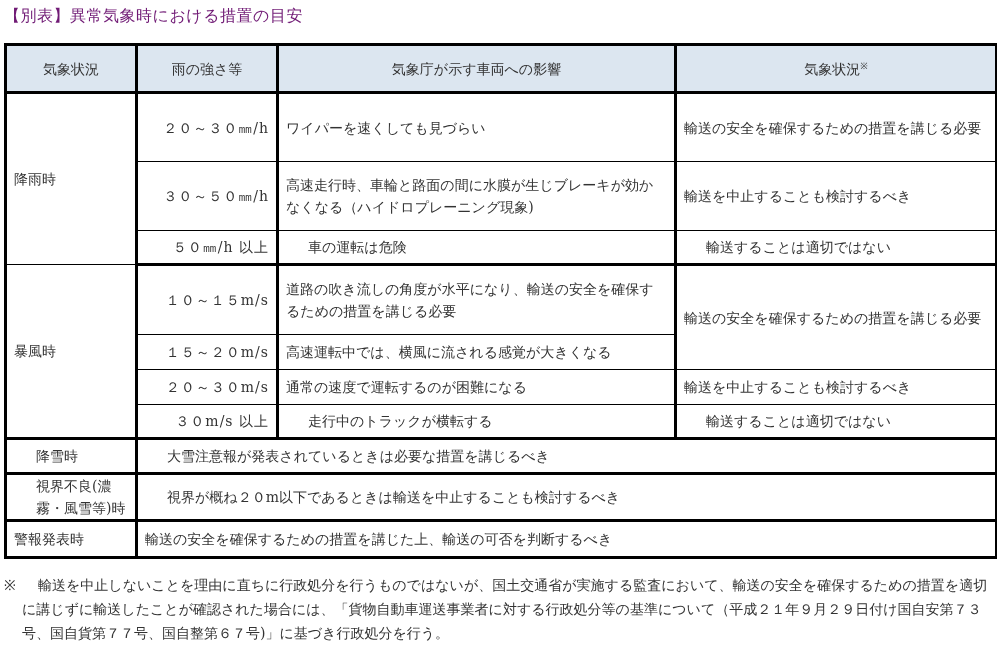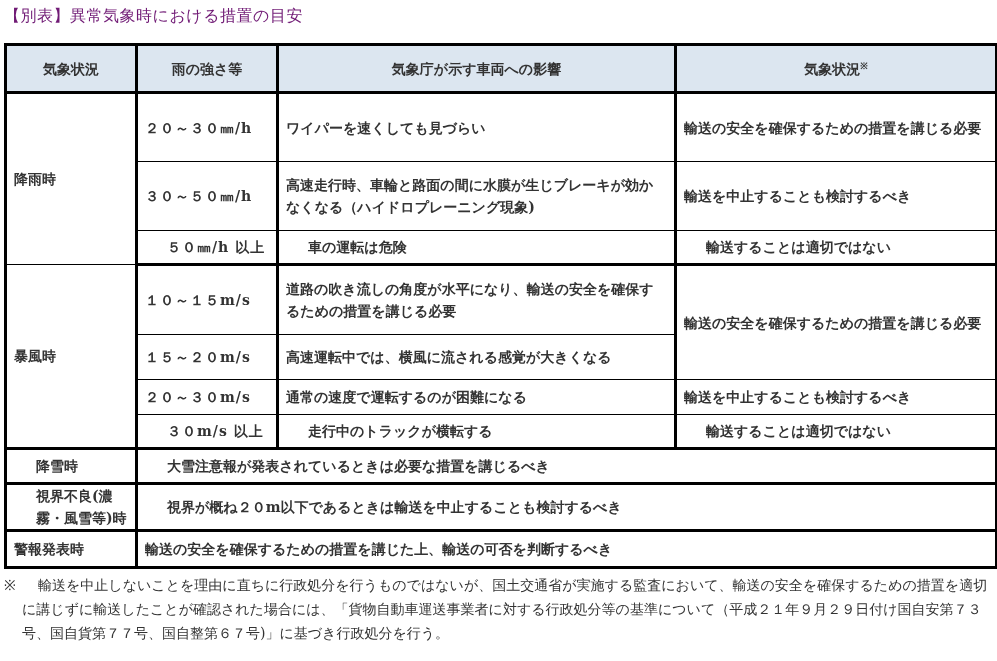--- a/index.html
+++ b/index.html
@@ -19,34 +19,34 @@
     border-collapse: collapse;
     table-layout: fixed;
     border: 3px solid #000000;
     font-size: 14px;
   }
   table.grid td, table.grid th {
     border: 1.5px solid #000000;
     padding: 0 7px;
     vertical-align: middle;
     line-height: 22px;
-    font-weight: bold;
+    font-weight: normal;
     color: #333333;
   }
   table.grid th {
     background: #dce6f0;
     text-align: center;
     height: 45px;
     border-bottom: 3px solid #000000;
     font-size: 14px;
   }
   td.v-thick-r { border-right: 3px solid #000000 !important; }
   th.v-thick-r { border-right: 3px solid #000000 !important; }
   tr.group-end td { border-bottom: 3px solid #000000; padding-left: 29px; }
-  td.center { text-align: left; letter-spacing: 1px; }
+  td.center { text-align: right; letter-spacing: 1px; }
   td.cond { text-align: left; }
   sup.mark { font-size: 9px; vertical-align: top; position: relative; top: -3px; }
   .footnote {
     position: absolute; left: 4px; top: 573px; width: 990px;
     font-size: 14px; line-height: 24px; color: #333333;
   }
   .footnote .fn-mark { position: absolute; left: 0; top: 0; }
   .footnote .fn-body { padding-left: 18px; text-indent: 16px; }
 </style>
 </head>
@@ -87,21 +87,21 @@
       <td class="v-thick-r">車の運転は危険</td>
       <td>輸送することは適切ではない</td>
     </tr>
 
     <tr style="height:70px">
       <td class="cond v-thick-r" rowspan="4" style="border-bottom:3px solid #000">暴風時</td>
       <td class="center v-thick-r">１０～１５m/s</td>
       <td class="v-thick-r">道路の吹き流しの角度が水平になり、輸送の安全を確保するための措置を講じる必要</td>
       <td rowspan="2">輸送の安全を確保するための措置を講じる必要</td>
     </tr>
-    <tr style="height:45px">
+    <tr style="height:35px">
       <td class="center v-thick-r">１５～２０m/s</td>
       <td class="v-thick-r">高速運転中では、横風に流される感覚が大きくなる</td>
     </tr>
     <tr style="height:35px">
       <td class="center v-thick-r">２０～３０m/s</td>
       <td class="v-thick-r">通常の速度で運転するのが困難になる</td>
       <td>輸送を中止することも検討するべき</td>
     </tr>
     <tr class="group-end" style="height:34px">
       <td class="center v-thick-r">３０m/s 以上</td>

